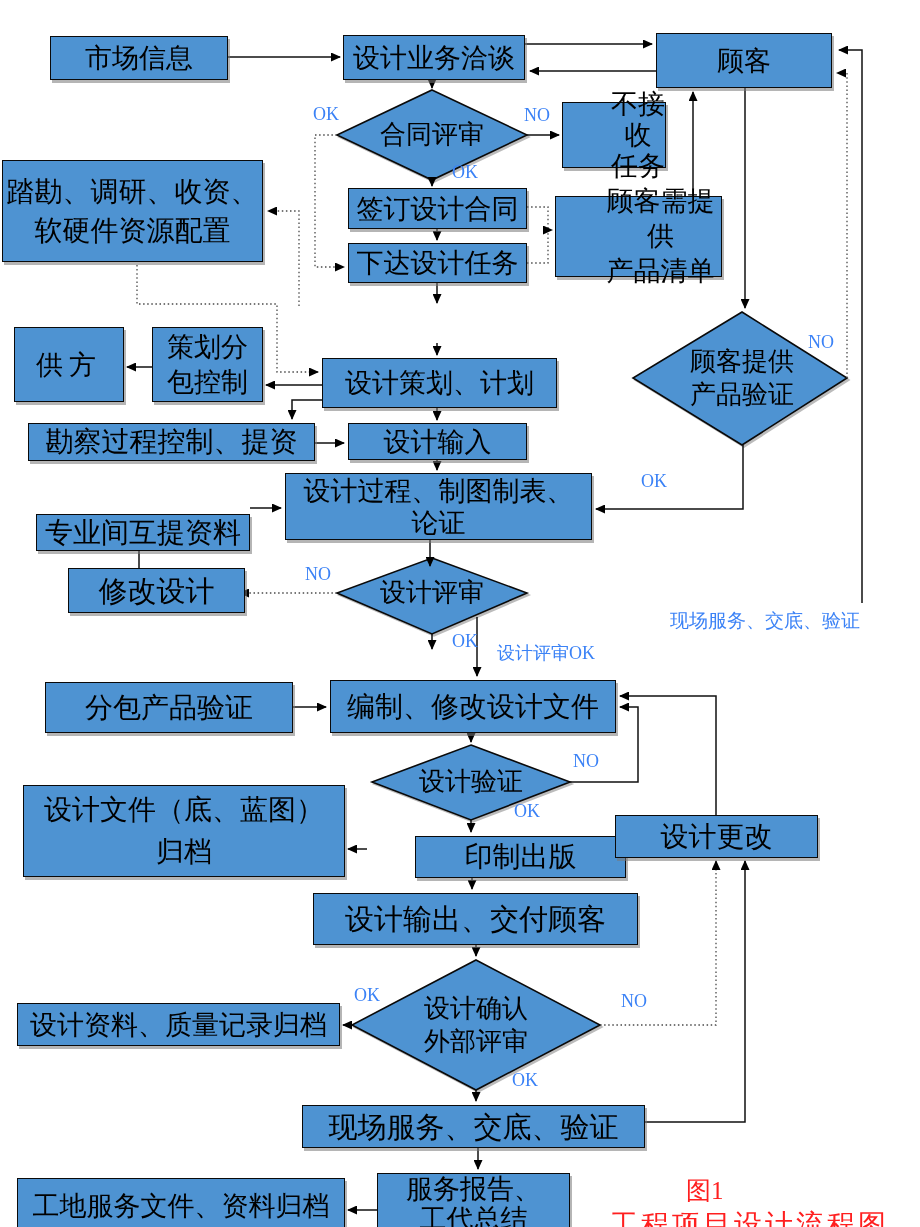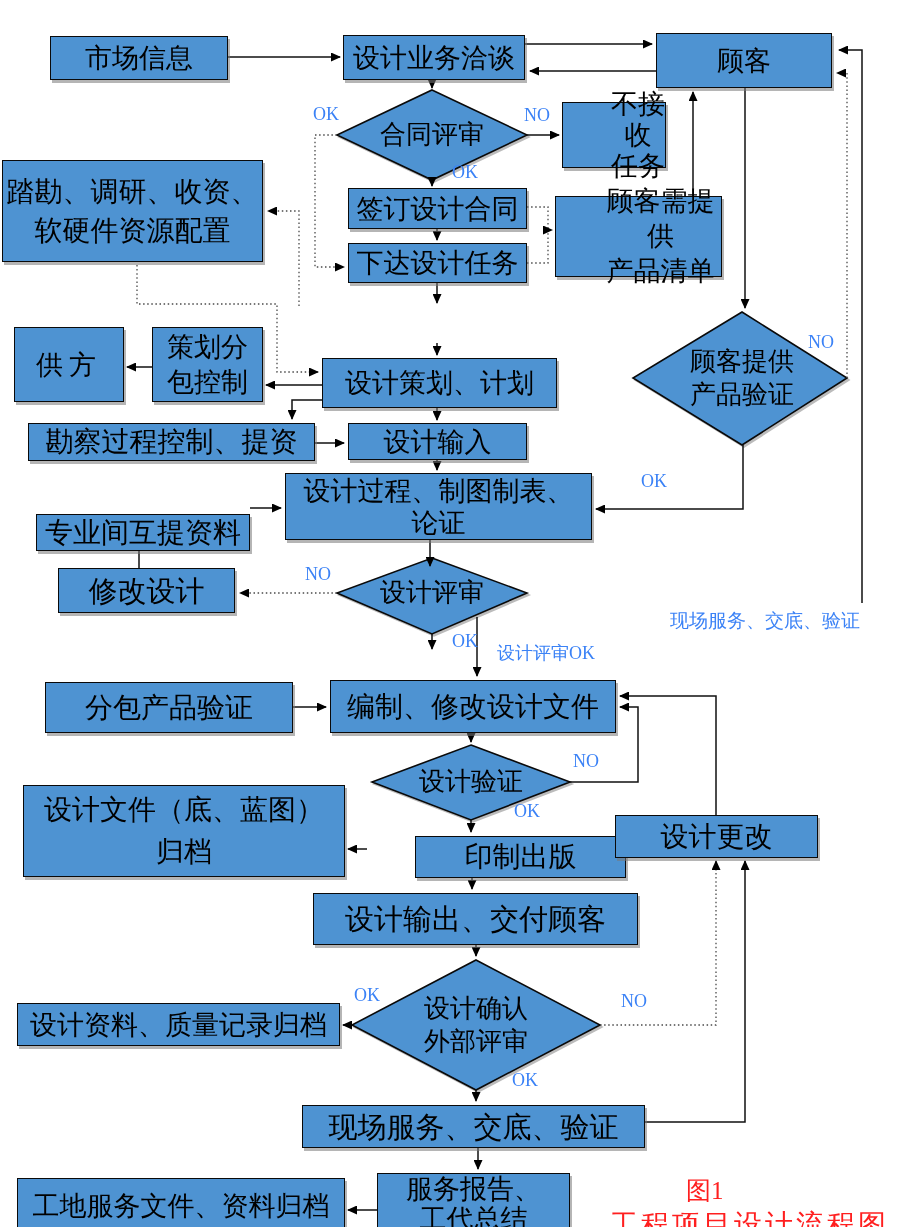--- a/index.html
+++ b/index.html
@@ -110,21 +110,21 @@
 软硬件资源配置</div>
   <div class="node" style="left:14px;top:327px;width:110px;height:75px;letter-spacing:6px;">供方</div>
   <div class="node" style="left:152px;top:327px;width:111px;height:75px;line-height:35px;">策划分
 包控制</div>
   <div class="node" style="left:322px;top:358px;width:235px;height:50px;">设计策划、计划</div>
   <div class="node" style="left:28px;top:423px;width:287px;height:38px;font-size:28px;">勘察过程控制、提资</div>
   <div class="node" style="left:348px;top:423px;width:179px;height:37px;">设计输入</div>
   <div class="node" style="left:285px;top:473px;width:307px;height:67px;line-height:32px;">设计过程、制图制表、
 论证</div>
   <div class="node" style="left:36px;top:490px;width:214px;height:37px;font-size:28px;margin-top:24px;">专业间互提资料</div>
-  <div class="node" style="left:58px;top:568px;width:177px;height:45px;font-size:29px;">修改设计</div>
+  <div class="node" style="left:68px;top:568px;width:177px;height:45px;font-size:29px;">修改设计</div>
   <div class="node" style="left:45px;top:682px;width:248px;height:51px;font-size:28px;">分包产品验证</div>
   <div class="node" style="left:330px;top:680px;width:286px;height:53px;font-size:28px;">编制、修改设计文件</div>
   <div class="node" style="left:23px;top:785px;width:322px;height:92px;line-height:42px;font-size:28px;">设计文件（底、蓝图）
 归档</div>
   <div class="node" style="left:367px;top:836px;width:211px;height:42px;font-size:28px;margin-left:48px;">印制出版</div>
   <div class="node" style="left:615px;top:815px;width:203px;height:43px;font-size:28px;">设计更改</div>
   <div class="node" style="left:313px;top:893px;width:325px;height:52px;font-size:29px;">设计输出、交付顾客</div>
   <div class="node" style="left:17px;top:1003px;width:323px;height:43px;">设计资料、质量记录归档</div>
   <div class="node" style="left:302px;top:1105px;width:343px;height:43px;font-size:29px;">现场服务、交底、验证</div>
   <div class="node" style="left:377px;top:1173px;width:193px;height:62px;line-height:30px;">服务报告、

